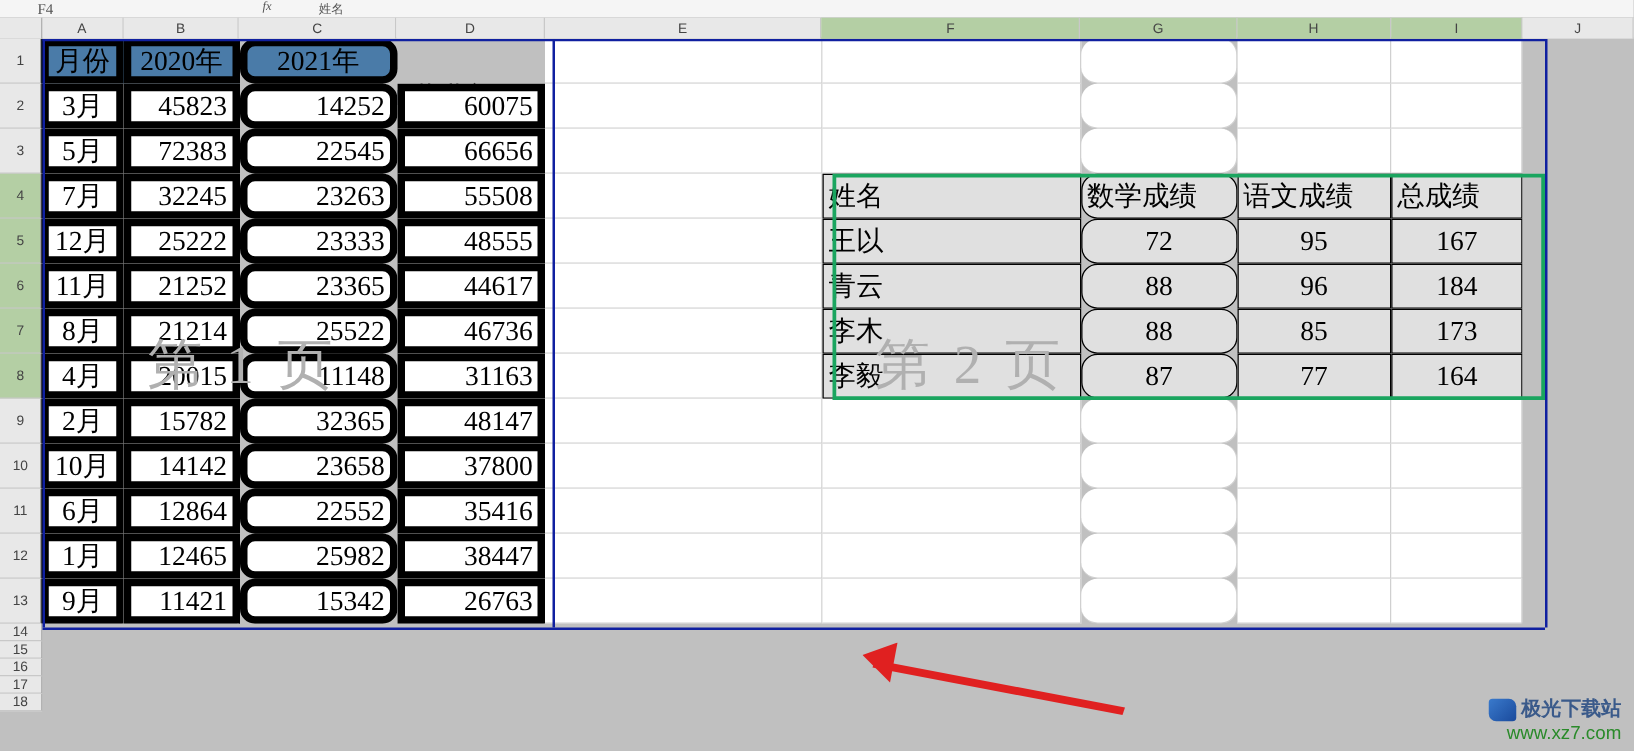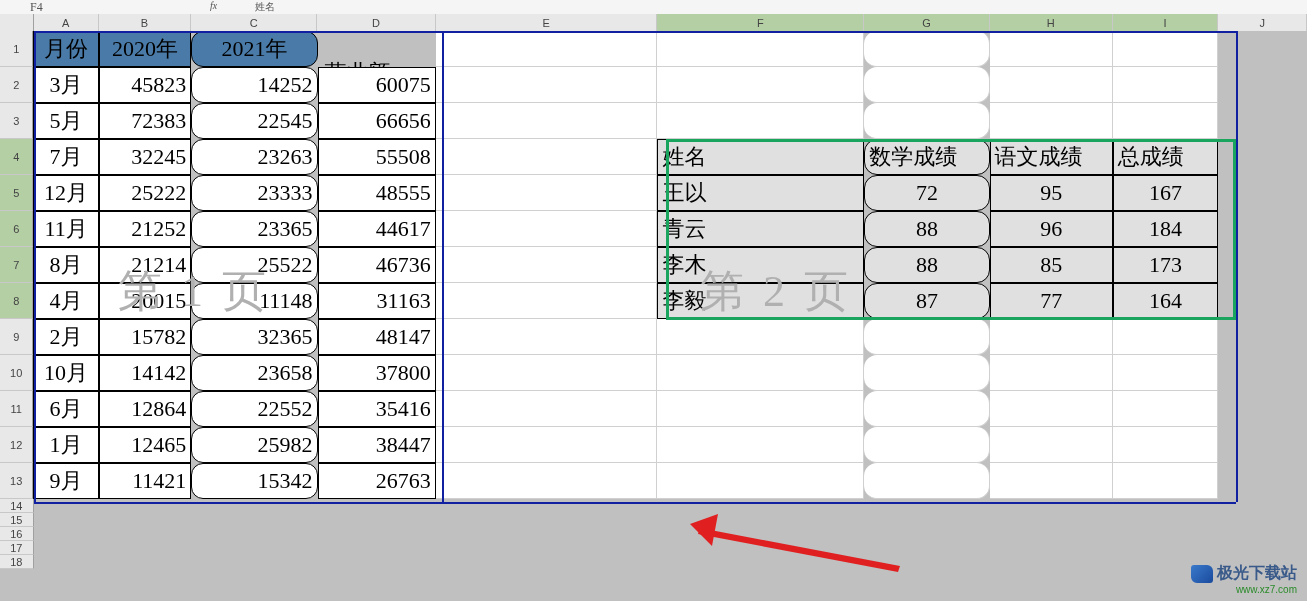--- a/index.html
+++ b/index.html
@@ -126,21 +126,21 @@
 .cE { width: 225px; }
 .cF { width: 210px; justify-content: flex-start; }
 .cG { width: 127px; justify-content: center; border-radius: 13px; }
 .cH { width: 125px; justify-content: center; }
 .cI { width: 107px; justify-content: center; }
 .cJ { width: 90px; }
 
 .tall { height: 36px; }
 .short { height: 14px; }
 
-.t1-border { border: 1px solid #000000; }
+.t1-border { border: 6px solid #000000; }
 .t1-head { background: #4a7ba8; color: #000; justify-content: center; }
 .t1-head.cD { justify-content: flex-start; padding-left: 6px; margin-top: 41px; }
 
 .t2-border { border: 1px solid #000; background: #e0e0e0; }
 
 .outside { background: #c0c0c0; border: none; border-right: 1px solid #c0c0c0; border-bottom: 1px solid #c0c0c0; }
 
 .page-break-v {
   position: absolute;
   top: 17px;
@@ -192,21 +192,21 @@
   right: 10px;
   bottom: 6px;
   font-size: 11px;
   font-family: Arial, sans-serif;
   color: #2a7a2a;
   text-align: right;
   z-index: 30;
 }
 .logo .t1 { font-size: 16px; color: #3a5a8a; font-weight: bold; display: flex; align-items: center; justify-content: flex-end; }
 .logo .t1 .ico { width: 22px; height: 18px; background: linear-gradient(135deg,#3a7acc,#1a4a9c); border-radius: 3px 6px 3px 6px; display: inline-block; margin-right: 4px; }
-.logo .t2 { font-size: 10px; color: #2a8a2a; }
+.logo .t2 { font-size: 15px; color: #2a8a2a; }
 </style>
 </head>
 <body>
 
 <div class="top-bar"></div>
 <div class="name-box-area">F4</div>
 <div class="fx-label">fx</div>
 <div class="fx-value">姓名</div>
 
 <div class="sheet-wrap">

